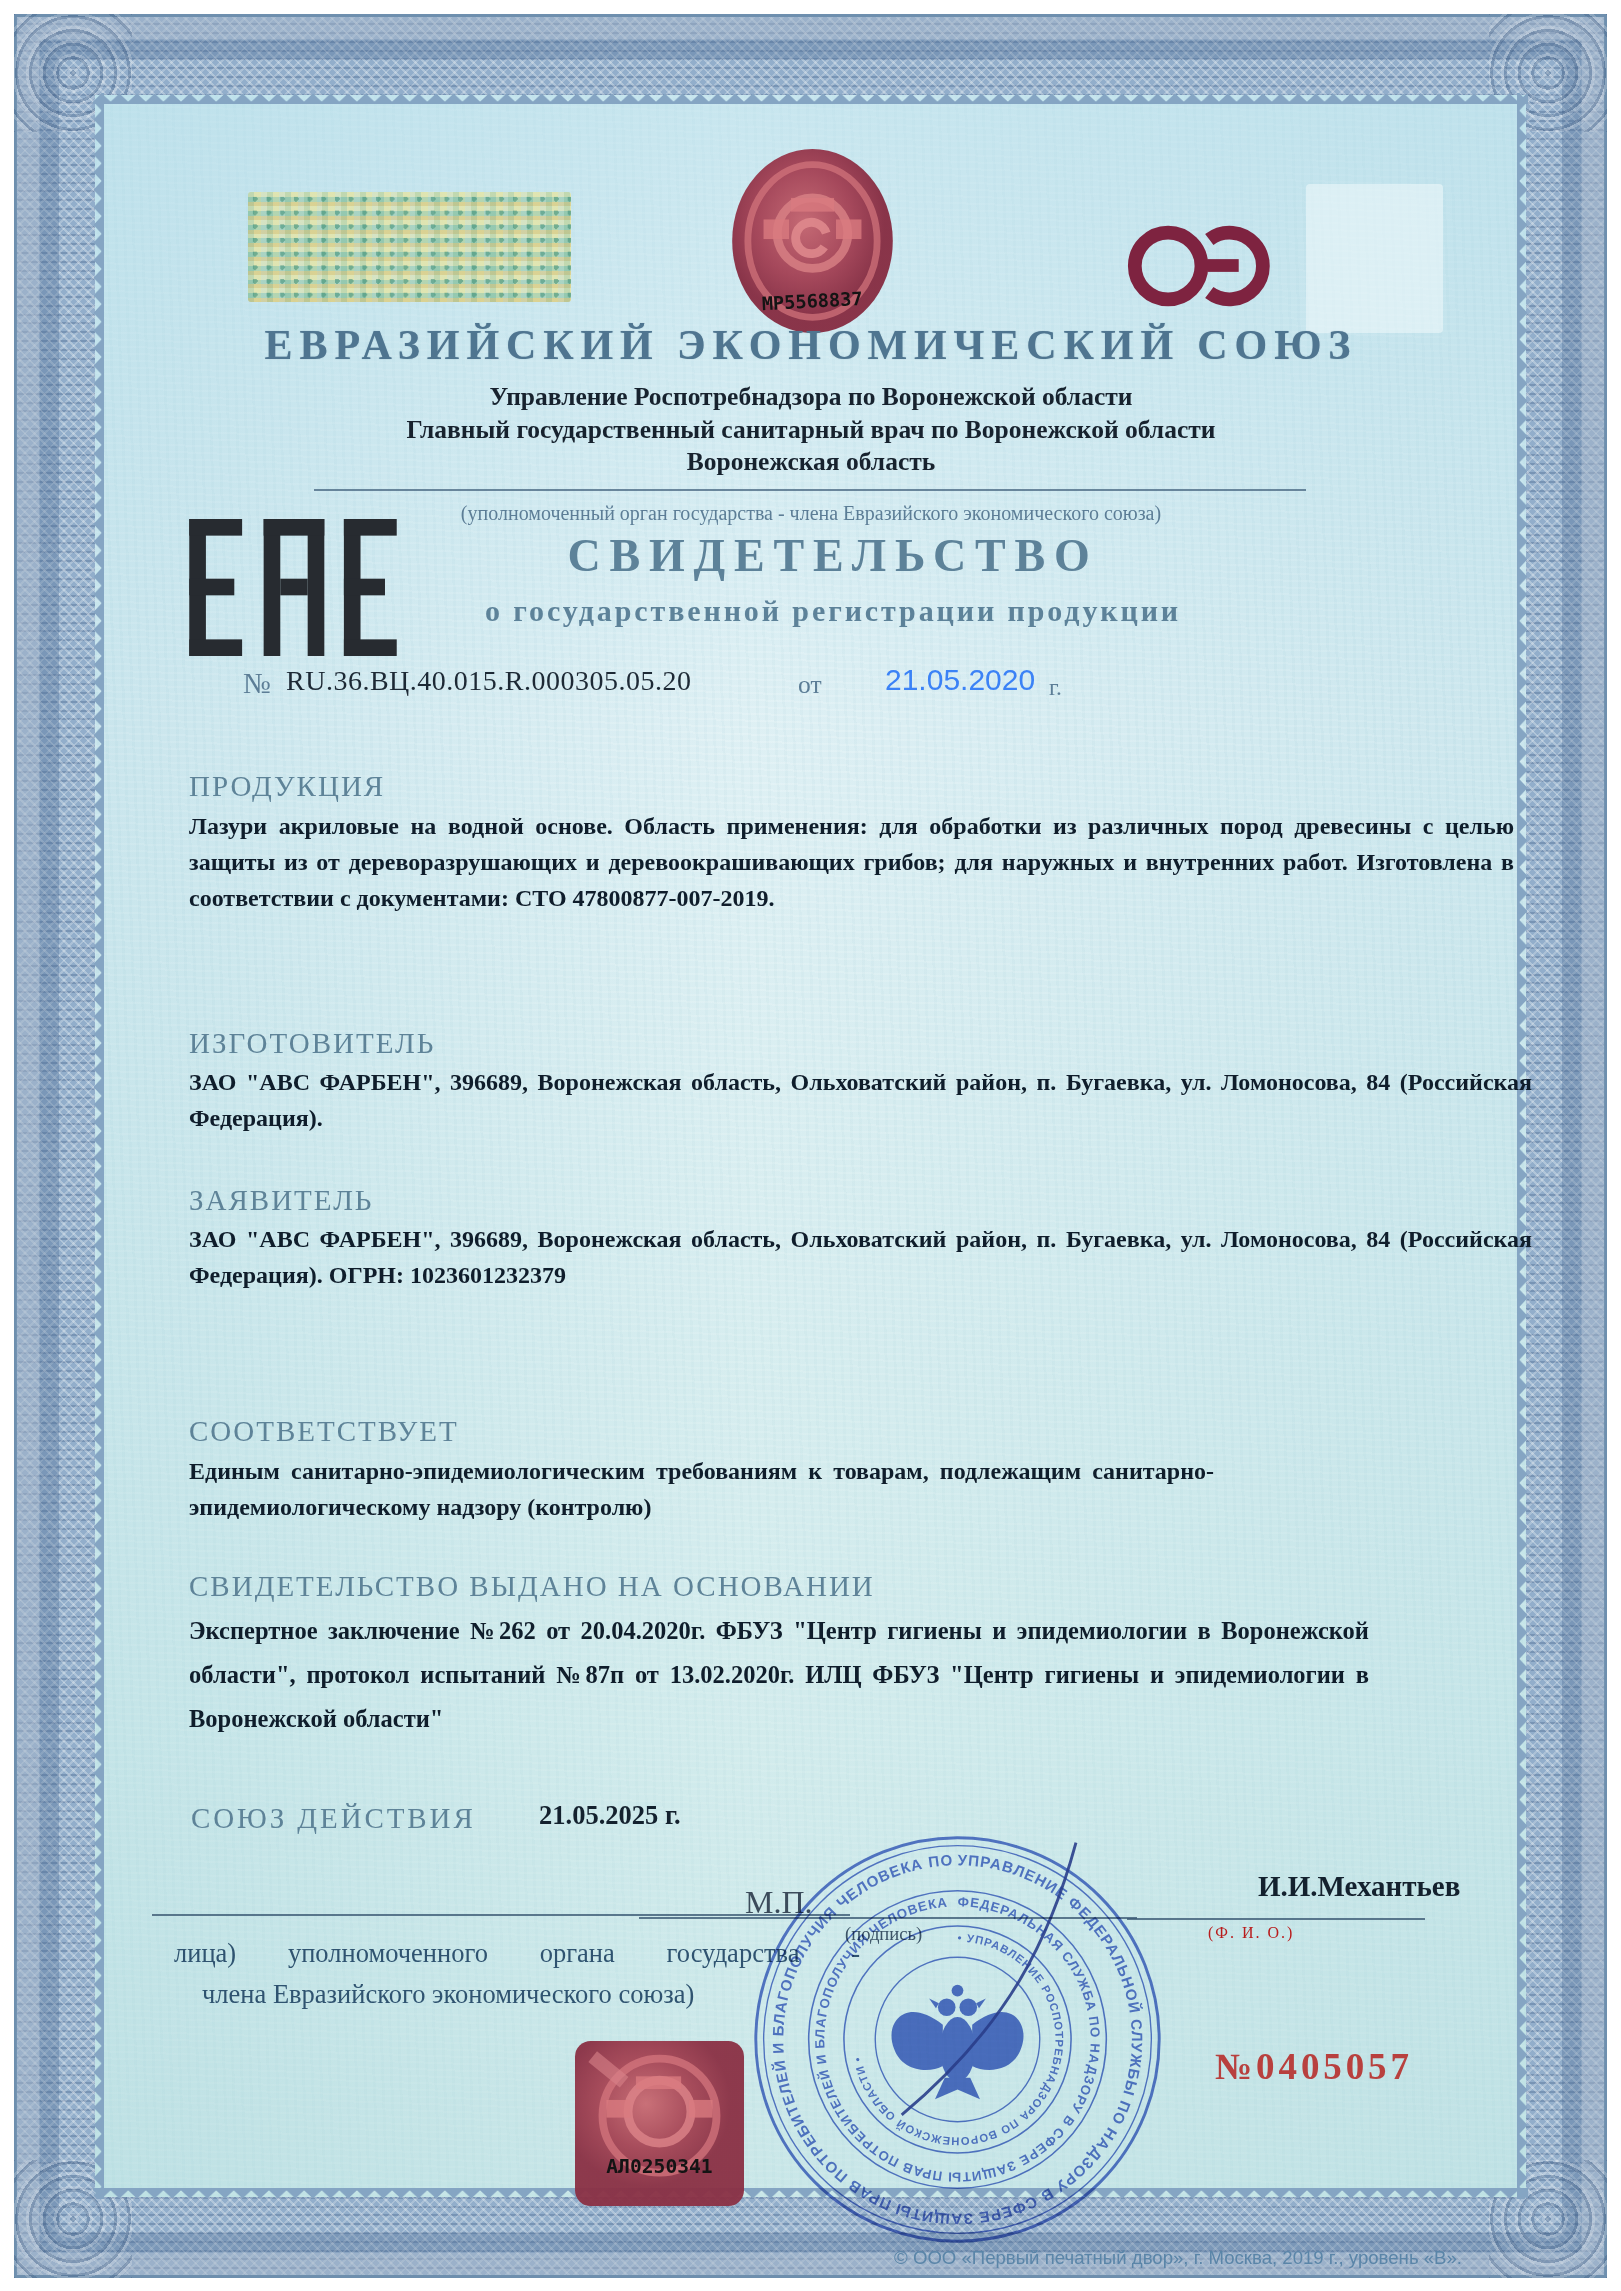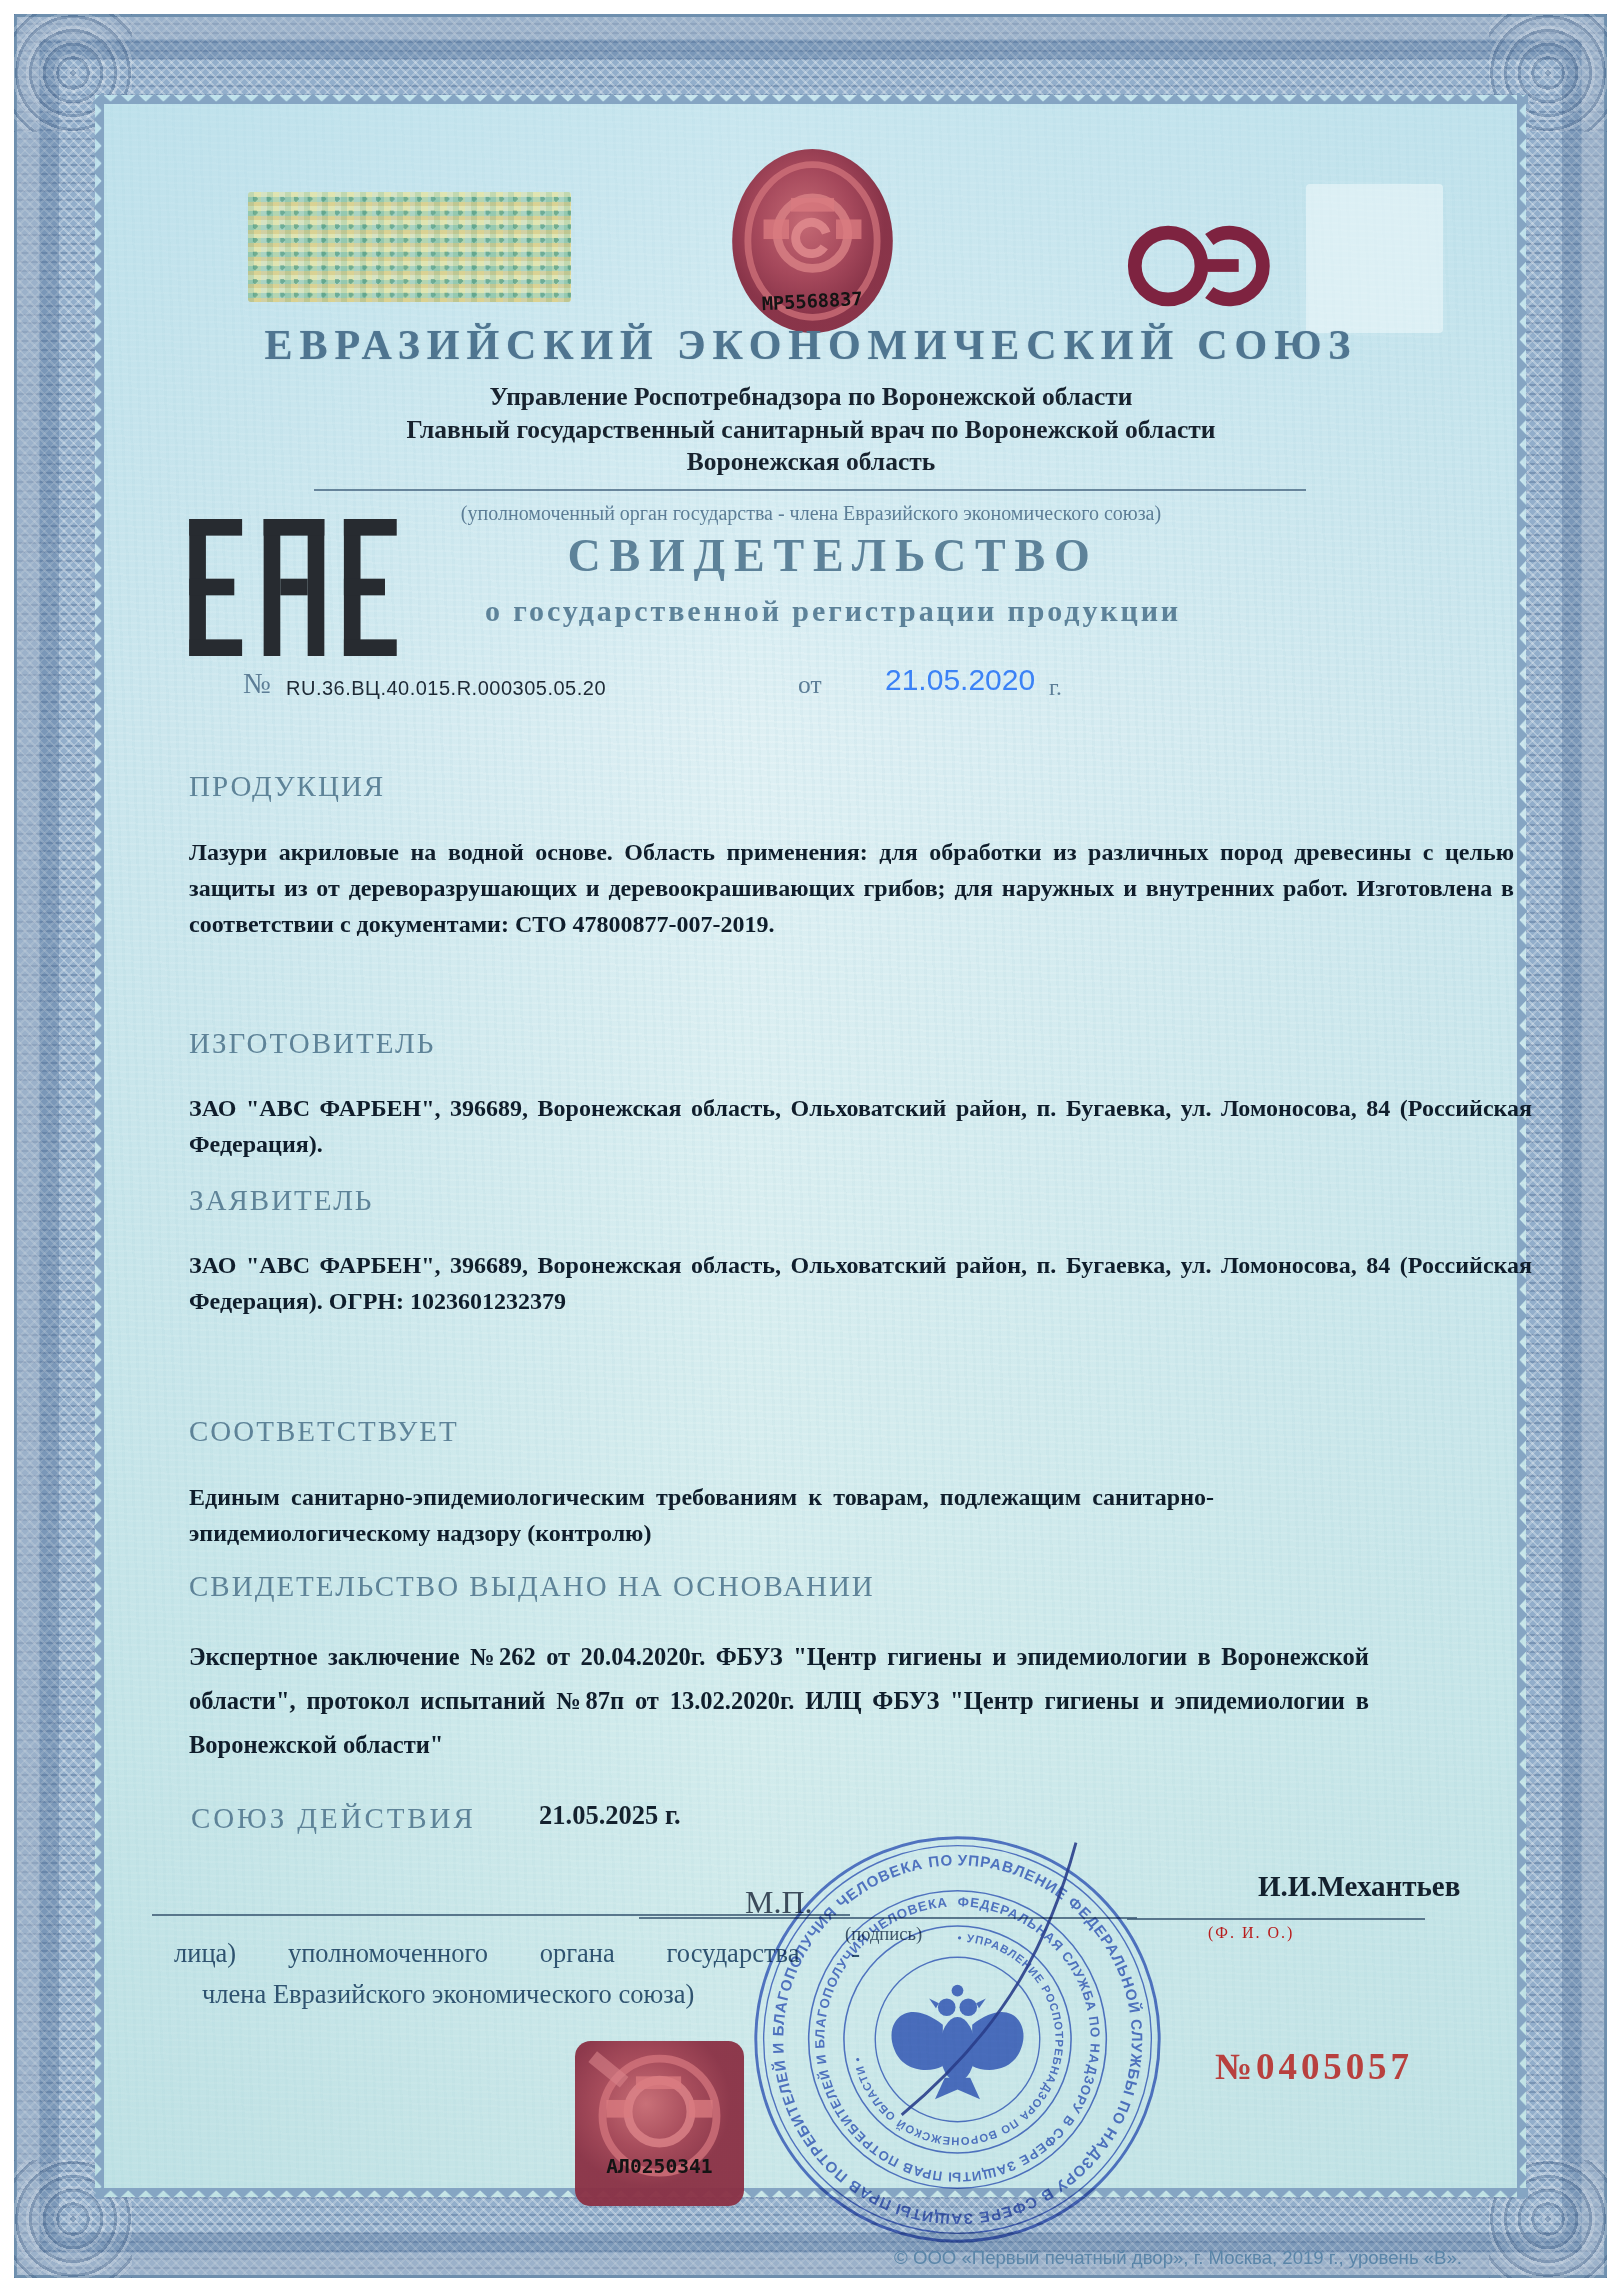--- a/index.html
+++ b/index.html
@@ -67,26 +67,26 @@
     text-shadow:0 0 1px rgba(79,117,144,.5);
   }
   .auth{left:162px;width:1298px;text-align:center;font-weight:bold;font-size:25.5px;color:#17222e;}
   .auth1{top:382px}.auth2{top:415px}.auth3{top:447px}
   .head-rule{left:314px;top:489px;width:992px;height:0;border-top:2px solid #46647f;opacity:.75;}
   .auth-caption{left:162px;top:496px;width:1298px;text-align:center;font-size:20px;color:#5c7d96;margin-top:6px;}
   .eac{left:189px;top:519px;}
   .cert-title{left:392px;top:529px;width:882px;text-align:center;font-size:46px;font-weight:bold;letter-spacing:8.8px;color:#5d8299;}
   .cert-sub{left:392px;top:594px;width:882px;text-align:center;font-size:30px;font-weight:bold;letter-spacing:2.9px;color:#5d8299;}
   .no-label{left:243px;top:667px;font-size:29px;color:#5c7d96;}
-  .cert-number{left:286px;top:665px;font-size:20px;color:#1d2935;font-family:Liberation Sans, sans-serif;letter-spacing:0.5px;margin-top:12px;}
+  .cert-number{left:286px;top:665px;font-size:28px;color:#1d2935;font-family:Liberation Serif, serif;letter-spacing:0.5px;}
   .ot-label{left:798px;top:670px;font-size:25.5px;color:#5c7d96;}
   .cert-date{left:885px;top:663px;font-size:30px;color:#3b82f6;font-family:"Liberation Sans",sans-serif;}
   .g-label{left:1049px;top:674px;font-size:23.5px;color:#5c7d96;}
   .sec-head{font-size:29px;letter-spacing:2px;color:#5e8398;left:189px;}
-  .sec-body{font-weight:bold;font-size:24px;color:#0f1d2b;line-height:36px;left:189px;text-align:justify;margin-top:26px;}
+  .sec-body{font-weight:bold;font-size:24px;color:#0f1d2b;line-height:36px;left:189px;text-align:justify;}
   .h-product{top:770px}.b-product{top:808px;width:1325px;}
   .h-manuf{top:1027px}.b-manuf{top:1064px;width:1343px;}
   .h-appl{top:1184px}.b-appl{top:1221px;width:1343px;}
   .h-conf{top:1415px}.b-conf{top:1453px;width:1025px;}
   .h-basis{top:1570px}.b-basis{top:1609px;width:1180px;line-height:44px;font-size:24.5px;}
   .validity-label{left:191px;top:1802px;font-size:29px;letter-spacing:2.9px;color:#5e8398;}
   .validity-value{left:539px;top:1800px;font-size:26.5px;font-weight:bold;color:#14212e;}
   .mp-label{left:745px;top:1884px;font-size:32px;color:#2c3b4c;opacity:.9;}
   .mp-line{left:639px;top:1917px;width:498px;border-top:2px solid #3c5a74;opacity:.8;}
   .podpis-caption{left:845px;top:1923px;font-size:18.6px;color:#2c4358;opacity:.9;}

